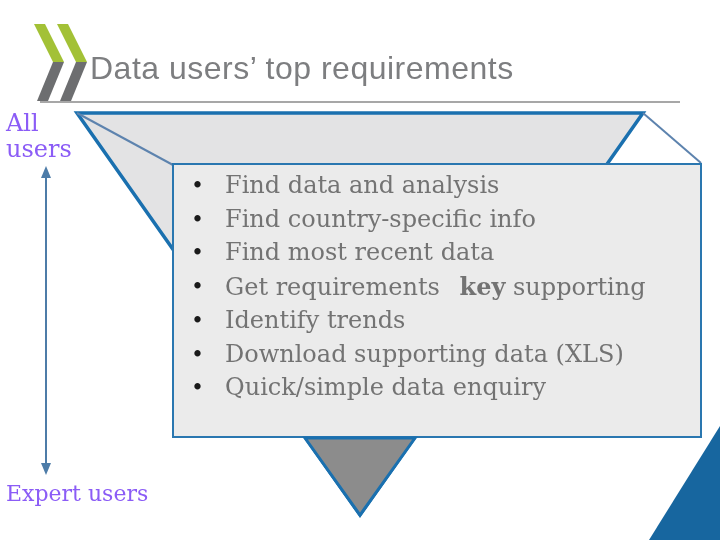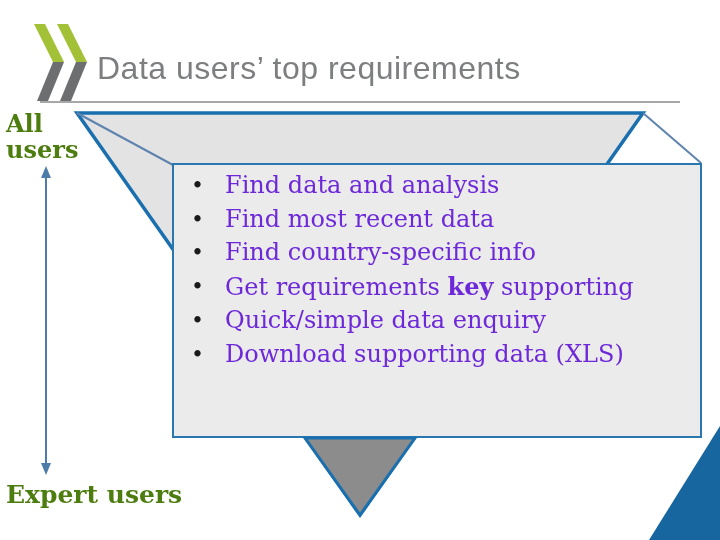--- a/index.html
+++ b/index.html
@@ -5,44 +5,43 @@
   html,body{margin:0;padding:0;}
   body{width:720px;height:540px;position:relative;background:#ffffff;overflow:hidden;
        font-family:"Liberation Sans",sans-serif;}
   #shapes{position:absolute;left:0;top:0;width:720px;height:540px;}
 
   .slide-title{
     position:absolute;left:90px;top:50px;width:560px;
     font-family:"Liberation Sans",sans-serif;
     font-size:32px;font-weight:400;color:#7d7e80;letter-spacing:0.5px;
     white-space:nowrap;
-    margin-left:7px;
   }
   .side-label{
     position:absolute;
     font-family:"DejaVu Serif","Liberation Serif",serif;
-    font-weight:700;color:#4d7c0f;
+    font-weight:400;color:#8b5cf6;
   }
   .label-top{left:6px;top:111px;width:64px;font-size:24px;line-height:1.07;}
-  .label-bottom{left:6px;top:482px;width:200px;font-size:25px;line-height:1.05;}
+  .label-bottom{left:6px;top:482px;width:200px;font-size:22px;line-height:1.05;}
 
   .bullet-list{
     position:absolute;left:186px;top:169px;width:506px;
     margin:0;padding:0;list-style:none;
     font-family:"DejaVu Serif","Liberation Serif",serif;
-    font-size:24px;color:#6d28d9;
+    font-size:24px;color:#737373;
   }
   .bullet-list li{
     position:relative;line-height:33.5px;padding-left:39px;white-space:nowrap;
   }
   .bullet-list li::before{
     content:"\2022";position:absolute;left:5px;top:0;
     font-size:22px;color:#1a1a1a;
   }
-  .bullet-list b{font-weight:700;}
+  .bullet-list b{font-weight:700;margin-left:12px;}
 </style>
 </head>
 <body>
 
 <svg id="shapes" viewBox="0 0 720 540" xmlns="http://www.w3.org/2000/svg">
 
   <g>
     <polygon points="34,24 45,24 64,62 53,62" fill="#a3c136"></polygon>
     <polygon points="53,62 64,62 48,101 37,101" fill="#6d6e70"></polygon>
     <polygon points="57,24 68,24 87,62 76,62" fill="#a3c136"></polygon>
@@ -70,18 +69,19 @@
 </svg>
 
 <div class="slide-title">Data users’ top requirements</div>
 
 <div class="side-label label-top">All users</div>
 
 <div class="side-label label-bottom">Expert users</div>
 
 <ul class="bullet-list">
   <li><span>Find data and analysis</span></li>
+  <li><span>Find country-specific info</span></li>
   <li><span>Find most recent data</span></li>
-  <li><span>Find country-specific info</span></li>
   <li><span>Get requirements </span><b>key</b><span> supporting</span></li>
+  <li><span>Identify trends</span></li>
+  <li><span>Download supporting data (XLS)</span></li>
   <li><span>Quick/simple data enquiry</span></li>
-  <li><span>Download supporting data (XLS)</span></li>
 </ul>
 
 </body></html>

